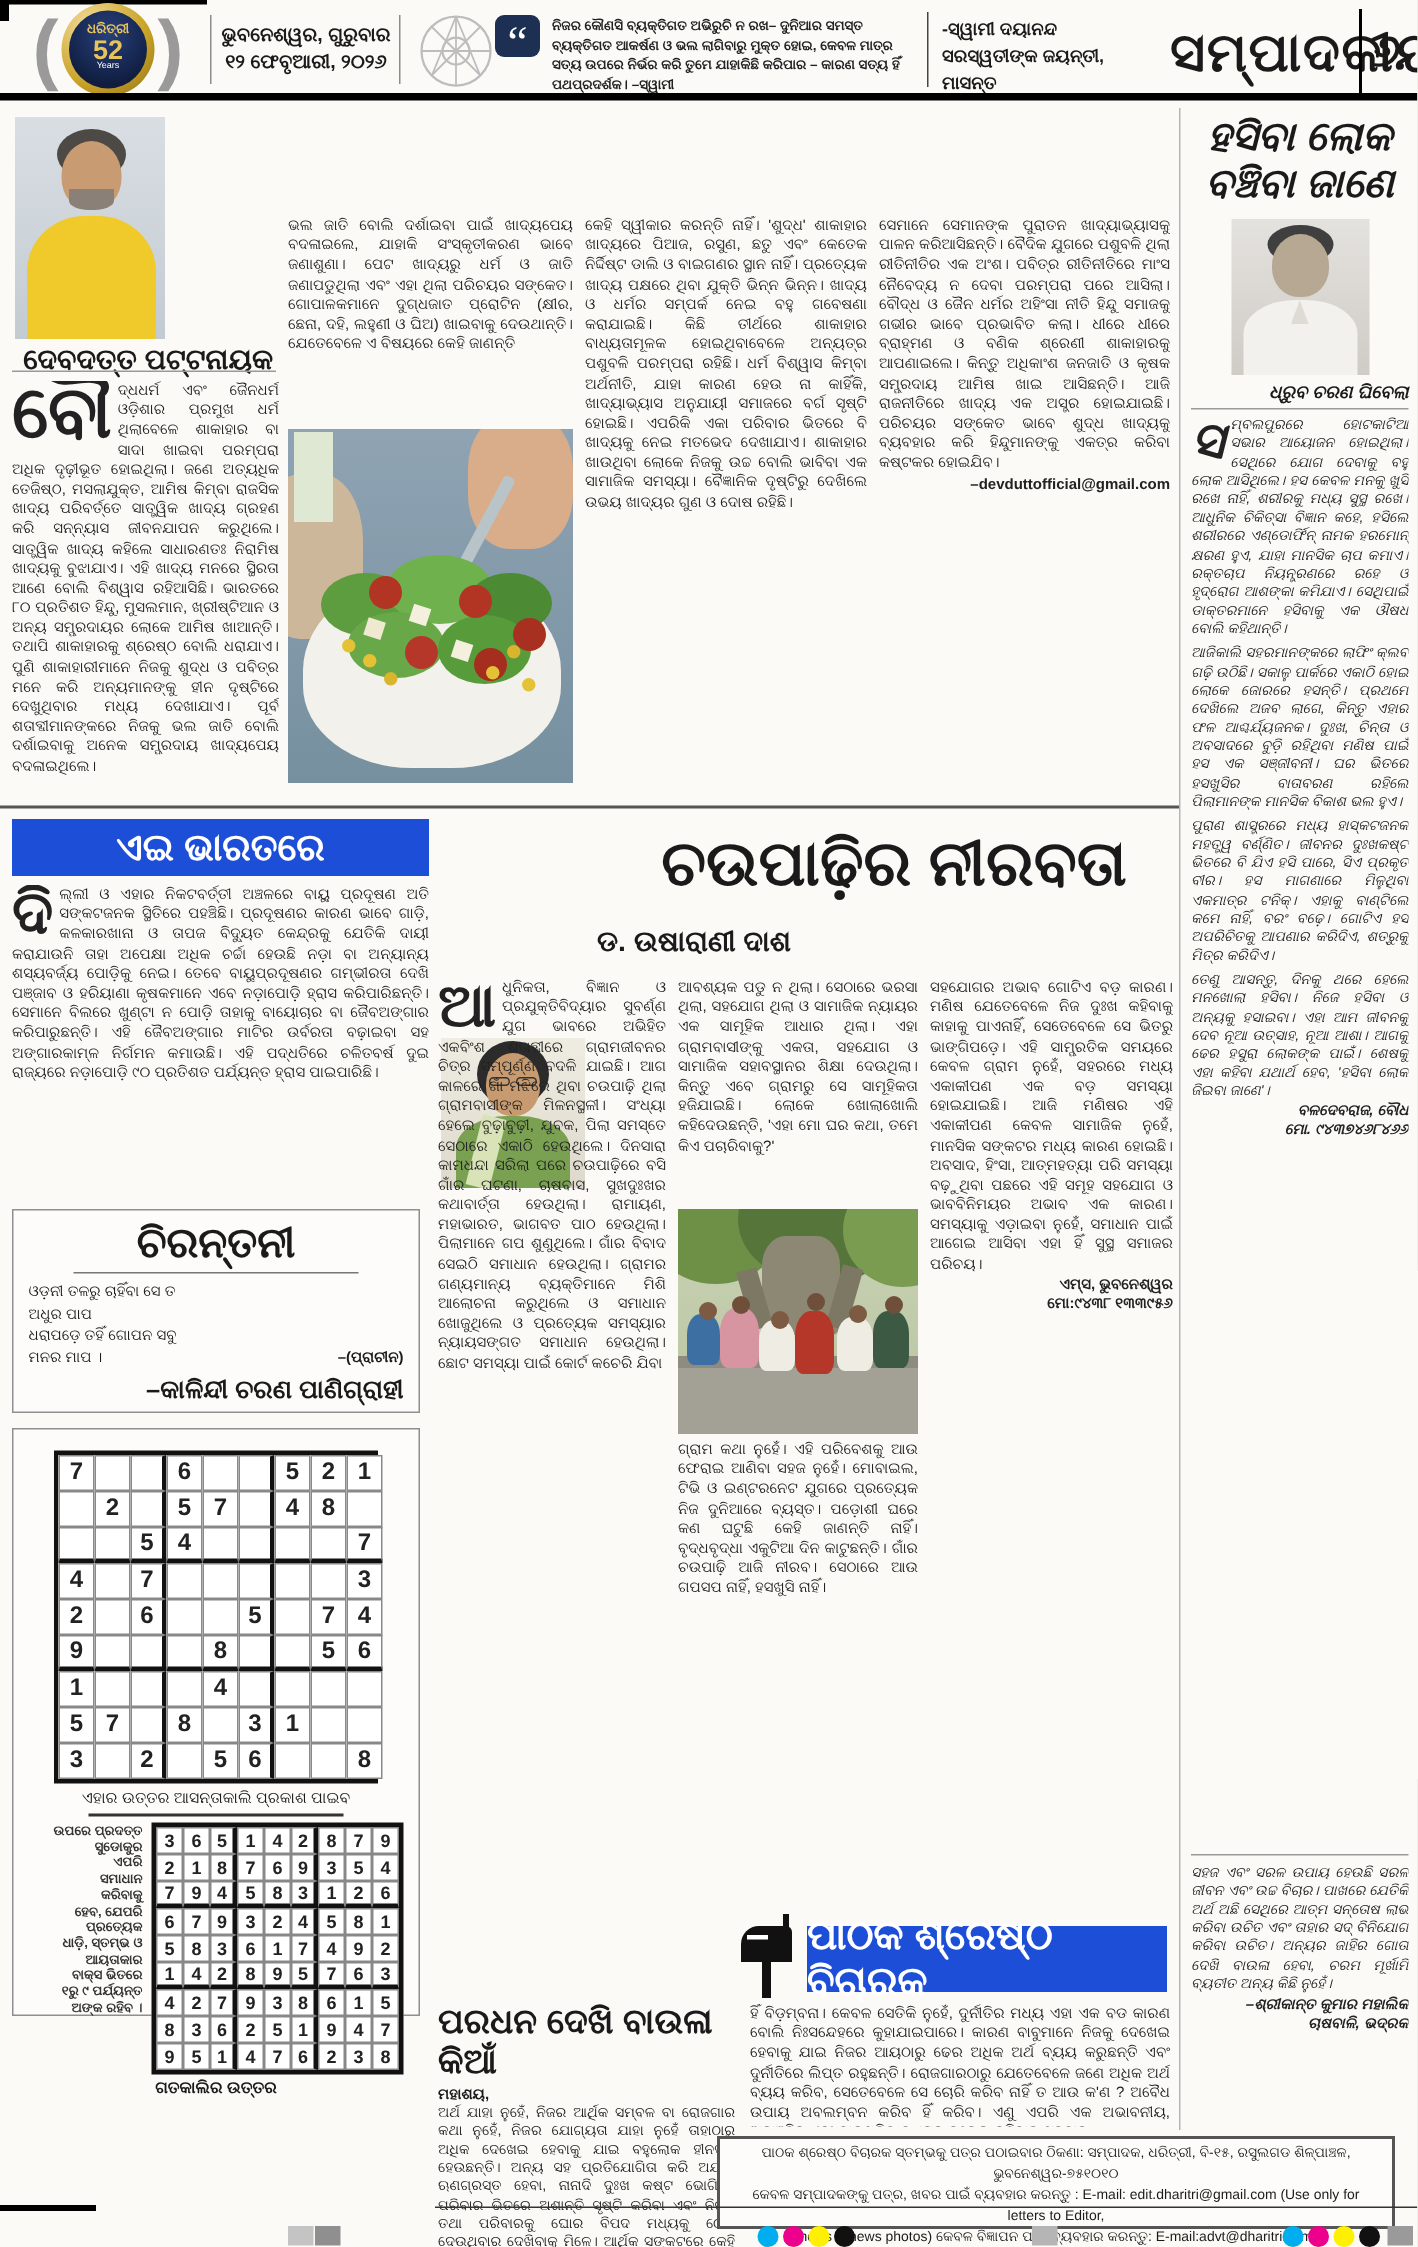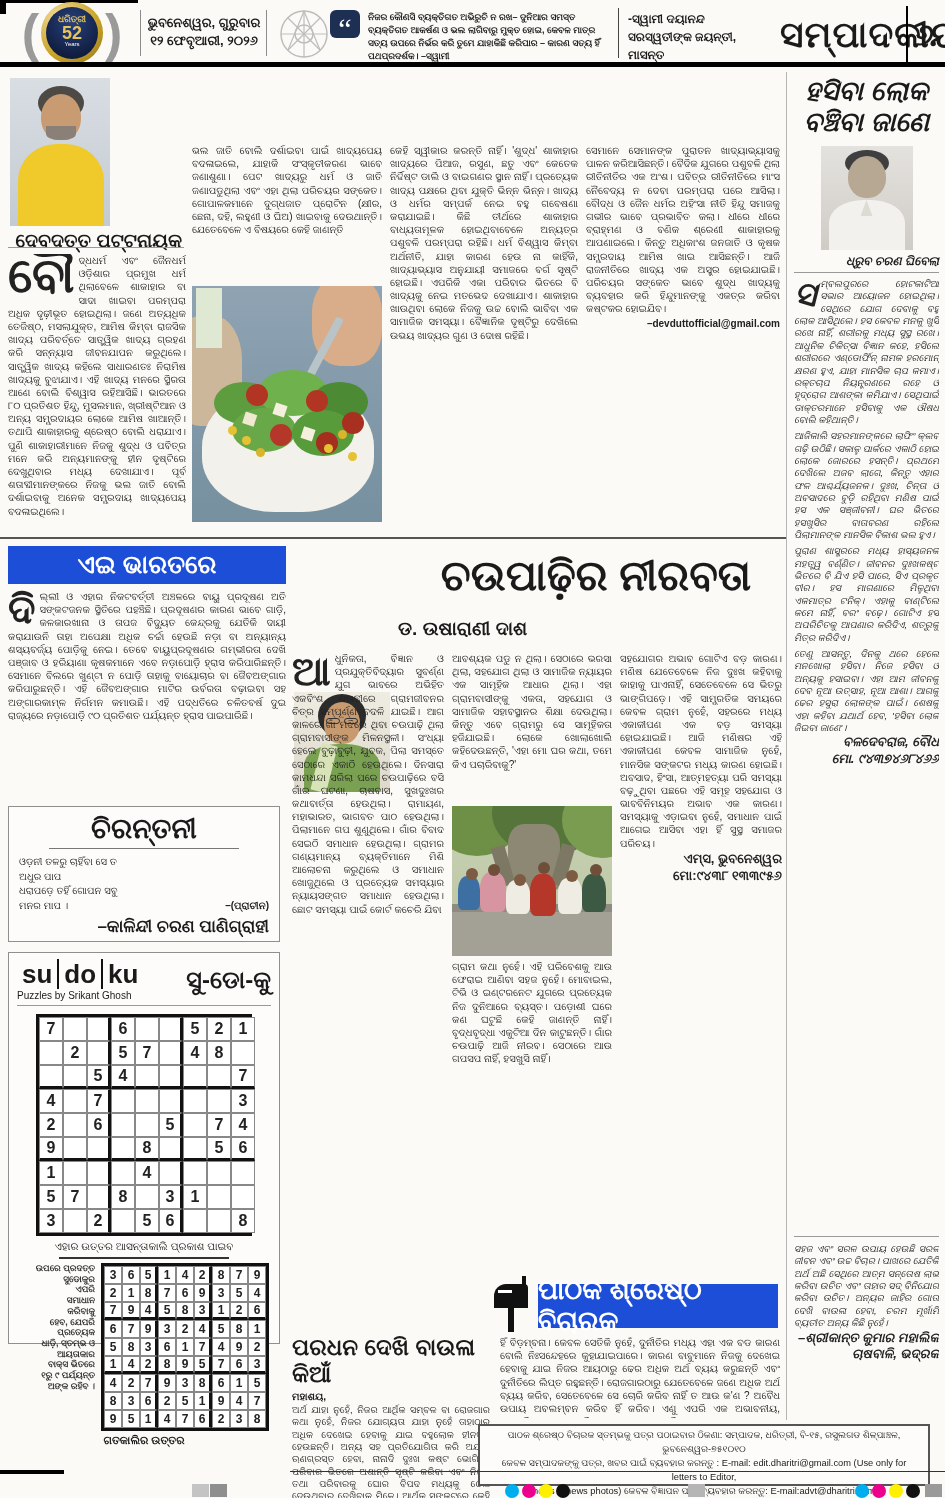--- a/index.html
+++ b/index.html
@@ -51,21 +51,21 @@
   .sgrid { display:grid; border:3px solid #111; background:#fff; }
   .scell { border:1px solid #888; display:flex; align-items:center; justify-content:center; font-weight:bold; color:#222; background:#fff; }
   .scell.br { border-right:3px solid #111; }
   .scell.bb { border-bottom:3px solid #111; }
   .sudobrand { font-size:26px; font-weight:bold; letter-spacing:0; }
   .sudobrand span { padding:0 5px; }
   .sudobrand span + span { border-left:2px solid #111; }
   
   .dot { width:14px; height:14px; border-radius:50%; display:inline-block; margin-right:3px; }
   .gsq { width:17px; height:13px; display:inline-block; }
-  .sig { font-weight:bold; font-size:13px; }
+  .sig { font-weight:bold; font-size:10px; }
 </style>
 </head>
 <body>
 
 <div id="page">
 
   <div class="abs rule" style="left:0;top:48;width:138px;height:3px;"></div>
   <div class="abs rule" style="left:0;top:150;width:6px;height:14px;"></div>
 
   <div class="abs" style="left:8px;top:3px;width:128px;height:60px;display:flex;align-items:center;justify-content:center;gap:2px;">
@@ -168,21 +168,21 @@
       <div class="torso" style="left:8px;top:54px;width:76px;height:50px;background:#f2f1ee;"></div>
       <div style="position:absolute;left:40px;top:54px;width:12px;height:16px;background:#dddbd4;clip-path:polygon(50% 0,0 100%,100% 100%);"></div>
     </div>
     <div class="byline rt" style="font-size:12px;">ଧ୍ରୁବ ଚରଣ ଘିବେଲା</div>
     <div style="height:1px;background:#999;margin:4px 0 5px;"></div>
     <div class="bodytxt jt small" style="height:952px;">
       <span class="dropcap" style="font-size:34px;">ସ</span><span>ମ୍ବଲପୁରରେ ହୋଟକାଟିଆ ସଭାର ଆୟୋଜନ ହୋଇଥିଲା। ସେଥିରେ ଯୋଗ ଦେବାକୁ ବହୁ ଲୋକ ଆସିଥିଲେ। ହସ କେବଳ ମନକୁ ଖୁସି ରଖେ ନାହିଁ, ଶରୀରକୁ ମଧ୍ୟ ସୁସ୍ଥ ରଖେ। ଆଧୁନିକ ଚିକିତ୍ସା ବିଜ୍ଞାନ କହେ, ହସିଲେ ଶରୀରରେ ଏଣ୍ଡୋର୍ଫିନ୍ ନାମକ ହରମୋନ୍ କ୍ଷରଣ ହୁଏ, ଯାହା ମାନସିକ ଚାପ କମାଏ। ରକ୍ତଚାପ ନିୟନ୍ତ୍ରଣରେ ରହେ ଓ ହୃଦ୍‌ରୋଗ ଆଶଙ୍କା କମିଯାଏ। ସେଥିପାଇଁ ଡାକ୍ତରମାନେ ହସିବାକୁ ଏକ ଔଷଧ ବୋଲି କହିଥାନ୍ତି।</span>
       <div style="height:4px;"></div>
       <div>ଆଜିକାଲି ସହରମାନଙ୍କରେ ଲାଫିଂ କ୍ଲବ ଗଢ଼ି ଉଠିଛି। ସକାଳୁ ପାର୍କରେ ଏକାଠି ହୋଇ ଲୋକେ ଜୋରରେ ହସନ୍ତି। ପ୍ରଥମେ ଦେଖିଲେ ଅଜବ ଲାଗେ, କିନ୍ତୁ ଏହାର ଫଳ ଆଶ୍ଚର୍ଯ୍ୟଜନକ। ଦୁଃଖ, ଚିନ୍ତା ଓ ଅବସାଦରେ ବୁଡ଼ି ରହିଥିବା ମଣିଷ ପାଇଁ ହସ ଏକ ସଞ୍ଜୀବନୀ। ଘର ଭିତରେ ହସଖୁସିର ବାତାବରଣ ରହିଲେ ପିଲାମାନଙ୍କ ମାନସିକ ବିକାଶ ଭଲ ହୁଏ।</div>
       <div style="height:4px;"></div>
-      <div>ପୁରାଣ ଶାସ୍ତ୍ରରେ ମଧ୍ୟ ହାସ୍ୟଜନକ ମହତ୍ତ୍ୱ ବର୍ଣ୍ଣିତ। ଜୀବନର ଦୁଃଖକଷ୍ଟ ଭିତରେ ବି ଯିଏ ହସି ପାରେ, ସିଏ ପ୍ରକୃତ ବୀର। ହସ ମାଗଣାରେ ମିଳୁଥିବା ଏକମାତ୍ର ଟନିକ୍। ଏହାକୁ ବାଣ୍ଟିଲେ କମେ ନାହିଁ, ବରଂ ବଢ଼େ। ଗୋଟିଏ ହସ ଅପରିଚିତକୁ ଆପଣାର କରିଦିଏ, ଶତ୍ରୁକୁ ମିତ୍ର କରିଦିଏ।</div>
+      <div>ପୁରାଣ ଶାସ୍ତ୍ରରେ ମଧ୍ୟ ହାସ୍କଟଜନକ ମହତ୍ତ୍ୱ ବର୍ଣ୍ଣିତ। ଜୀବନର ଦୁଃଖକଷ୍ଟ ଭିତରେ ବି ଯିଏ ହସି ପାରେ, ସିଏ ପ୍ରକୃତ ବୀର। ହସ ମାଗଣାରେ ମିଳୁଥିବା ଏକମାତ୍ର ଟନିକ୍। ଏହାକୁ ବାଣ୍ଟିଲେ କମେ ନାହିଁ, ବରଂ ବଢ଼େ। ଗୋଟିଏ ହସ ଅପରିଚିତକୁ ଆପଣାର କରିଦିଏ, ଶତ୍ରୁକୁ ମିତ୍ର କରିଦିଏ।</div>
       <div style="height:4px;"></div>
       <div>ତେଣୁ ଆସନ୍ତୁ, ଦିନକୁ ଥରେ ହେଲେ ମନଖୋଲା ହସିବା। ନିଜେ ହସିବା ଓ ଅନ୍ୟକୁ ହସାଇବା। ଏହା ଆମ ଜୀବନକୁ ଦେବ ନୂଆ ଉତ୍ସାହ, ନୂଆ ଆଶା। ଆଗକୁ ଢେର ହସୁରା ଲୋକଙ୍କ ପାଇଁ। ଶେଷକୁ ଏହା କହିବା ଯଥାର୍ଥ ହେବ, 'ହସିବା ଲୋକ ଜିଇବା ଜାଣେ'।</div>
       <div class="rt sig">ବଳଦେବରାଜ, ବୌଧ</div>
       <div class="rt sig">ମୋ. ୯୪୩୭୪୬୮୪୬୬</div>
     </div>
     <div style="height:1px;background:#999;margin:6px 0;"></div>
     <div class="bodytxt jt small">
       <span>ସହଜ ଏବଂ ସରଳ ଉପାୟ ହେଉଛି ସରଳ ଜୀବନ ଏବଂ ଉଚ୍ଚ ବିଚାର। ପାଖରେ ଯେତିକି ଅର୍ଥ ଅଛି ସେଥିରେ ଆତ୍ମ ସନ୍ତୋଷ ଲାଭ କରିବା ଉଚିତ ଏବଂ ତାହାର ସଦ୍ ବିନିଯୋଗ କରିବା ଉଚିତ। ଅନ୍ୟର ଜାହିର ଗୋତା ଦେଖି ବାଉଳା ହେବା, ଚରମ ମୂର୍ଖାମି ବ୍ୟତୀତ ଅନ୍ୟ କିଛି ନୁହେଁ।</span>
       <div class="rt sig">–ଶ୍ରୀକାନ୍ତ କୁମାର ମହାଲିକ</div>
       <div class="rt sig">ଚାଷବାଳି, ଭଦ୍ରକ</div>
@@ -207,27 +207,20 @@
         </div>
       <div style="display:flex;justify-content:space-between;">
           <span>ମନର ମାପ ।</span>
           <span class="bold">–(ପ୍ରାଚୀନ)</span>
         </div>
     </div>
     <div class="rt" style="font-size:17px;font-weight:bold;margin-top:4px;">–କାଳିନ୍ଦୀ ଚରଣ ପାଣିଗ୍ରାହୀ</div>
   </div>
 
   <div class="abs box" style="left:8px;top:952px;width:272px;height:392px;padding:6px 8px;">
-    <div style="display:flex;justify-content:space-between;align-items:center;border-bottom:1px solid #999;padding-bottom:4px;">
-      <div>
-        <div class="sudobrand"><span>su</span><span>do</span><span>ku</span></div>
-        <div style="font-size:10px;">Puzzles by Srikant Ghosh</div>
-      </div>
-      <div style="font-size:24px;font-weight:bold;">ସୁ-ଡୋ-କୁ</div>
-    </div>
     <div class="sgrid" style="width:216px;margin:8px auto 4px;grid-template-columns:repeat(9,24px);grid-auto-rows:24px;font-size:16px;">
         <div class="scell">7</div>
         <div class="scell"></div>
         <div class="scell br"></div>
         <div class="scell">6</div>
         <div class="scell"></div>
         <div class="scell br"></div>
         <div class="scell">5</div>
         <div class="scell">2</div>
         <div class="scell">1</div>

